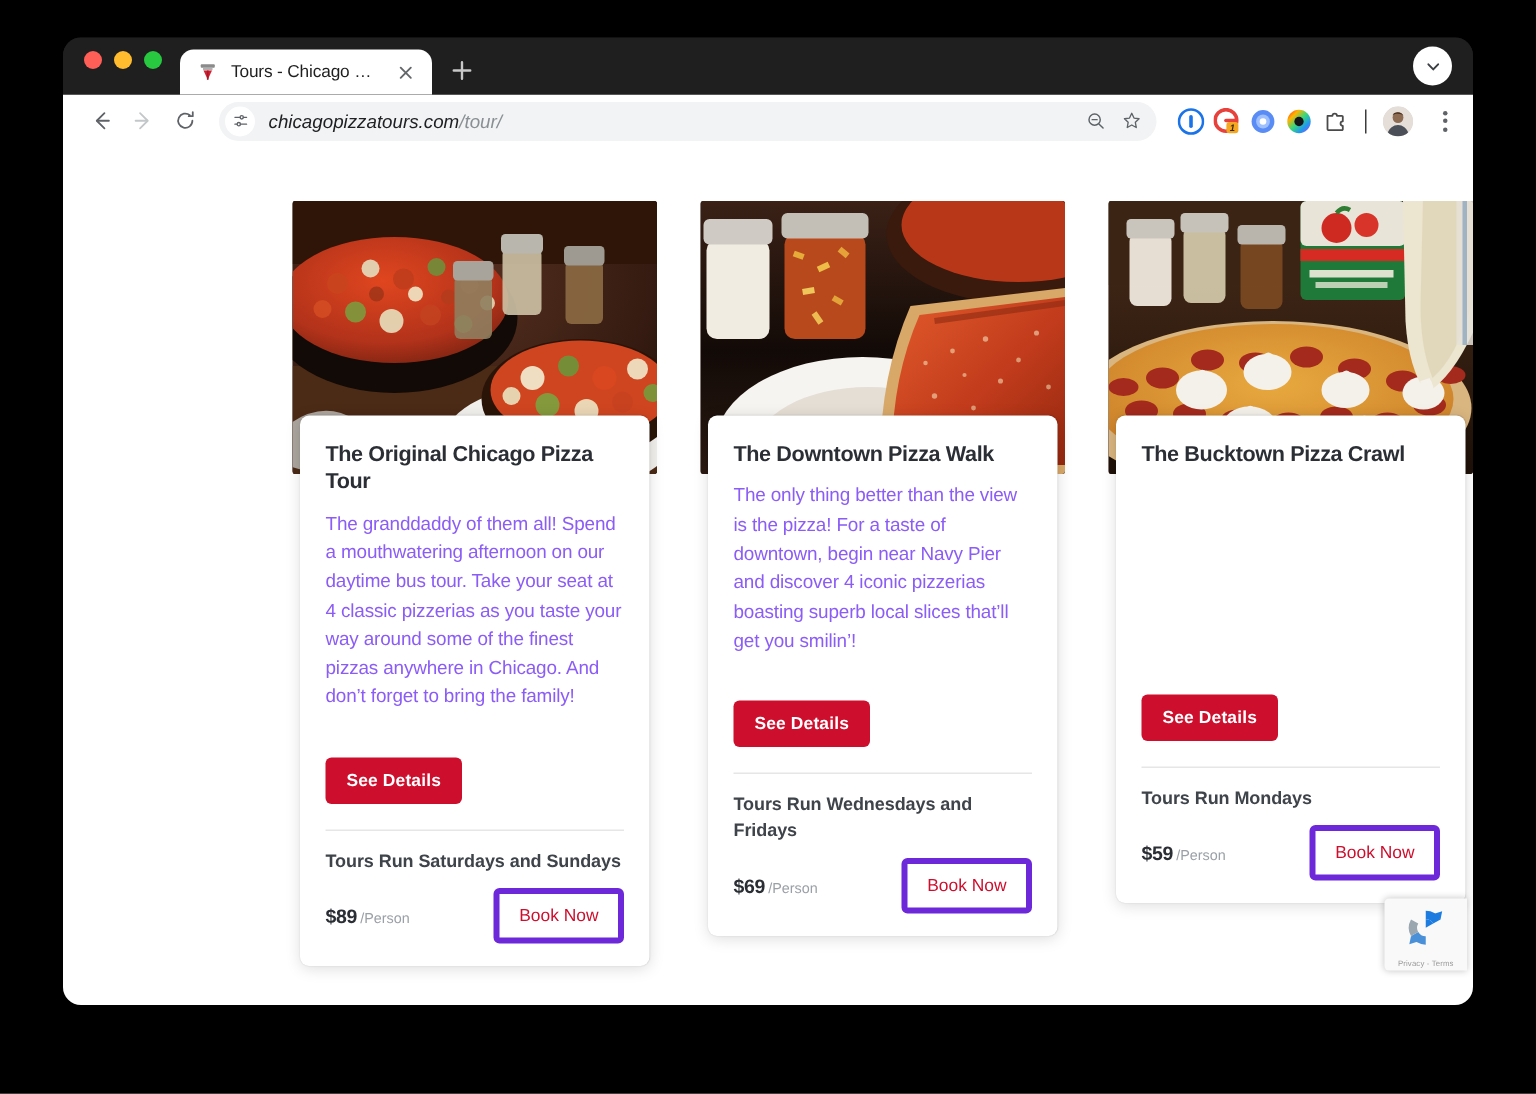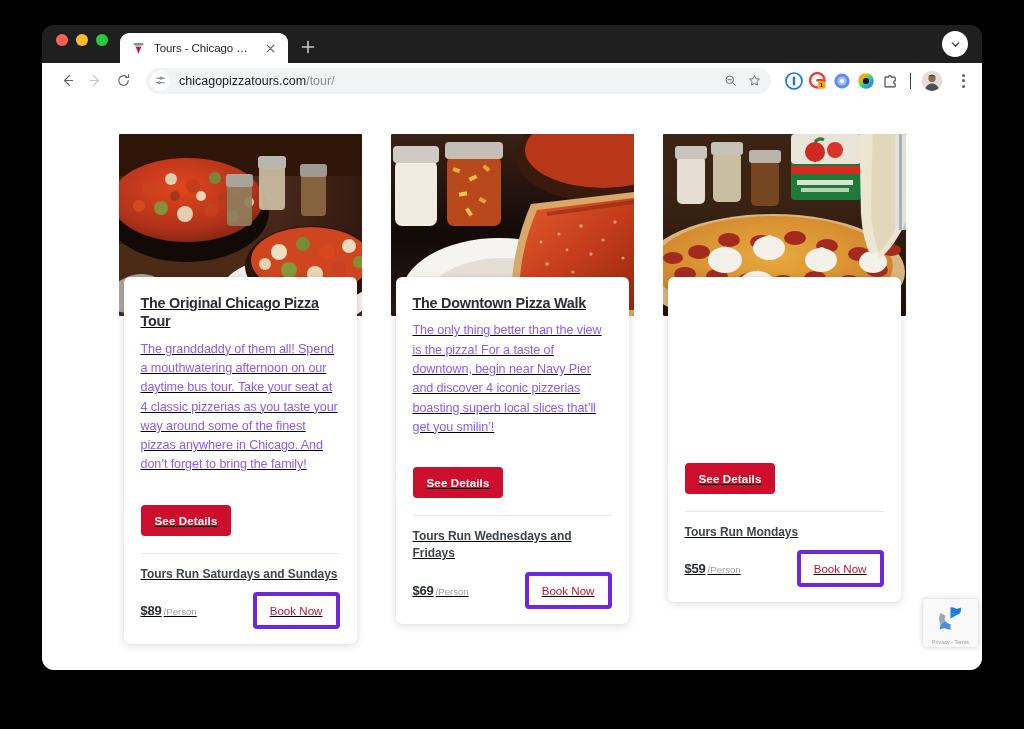--- a/index.html
+++ b/index.html
@@ -99,20 +99,21 @@
   }
 
   
   .toolbar {
     height: 35px;
     background: #ffffff;
     display: flex;
     align-items: center;
     padding: 0 10px 0 12px;
     gap: 2px;
+    font-style: italic;
   }
   .nav-btn {
     width: 26px; height: 26px;
     display: flex; align-items: center; justify-content: center;
     border-radius: 50%;
     flex: 0 0 26px;
   }
   .omnibox {
     flex: 1 1 auto;
     height: 26px;
@@ -164,23 +165,22 @@
     background: #ffffff;
     position: relative;
     overflow: hidden;
   }
 
   .cards-row {
     position: absolute;
     left: 0; right: 0;
     top: 36px;
     display: flex;
-    justify-content: center;
+    justify-content: flex-end;
     gap: 29px;
-    text-decoration: underline;
   }
 
   .tour-card {
     width: 243px;
     position: relative;
   }
   .card-photo {
     width: 100%;
     height: 182px;
     border-radius: 2px;
@@ -679,20 +679,21 @@
 
             <path d="M196 -16 L254 -16 L248 76 Q232 116 212 128 Q200 112 198 80 Z" fill="#ece5cf"></path>
             <path d="M210 -16 L246 -16 L242 70 Q232 104 216 118 Q208 98 208 70 Z" fill="#dfd4b6" opacity="0.8"></path>
             <path d="M214 118 q6 10 0 20 q-8 -6 -6 -18 Z" fill="#f4f1ea"></path>
 
             <rect x="232" y="0" width="11" height="96" fill="#e6e2d8" opacity="0.85"></rect>
             <rect x="236" y="0" width="3" height="96" fill="#8fa7bd" opacity="0.8"></rect>
           </svg>
         </div>
         <div class="card-panel tall">
+          <div class="card-title">The Bucktown Pizza Crawl</div>
           <div class="spacer"></div>
           <button class="btn-details">See Details</button>
           <div class="divider"></div>
           <div class="runs-label">Tours Run Mondays</div>
           <div class="price-row">
             <div class="price"><span>$59</span><span class="per">/Person</span></div>
             <button class="btn-book">Book Now</button>
           </div>
         </div>
       </div>

